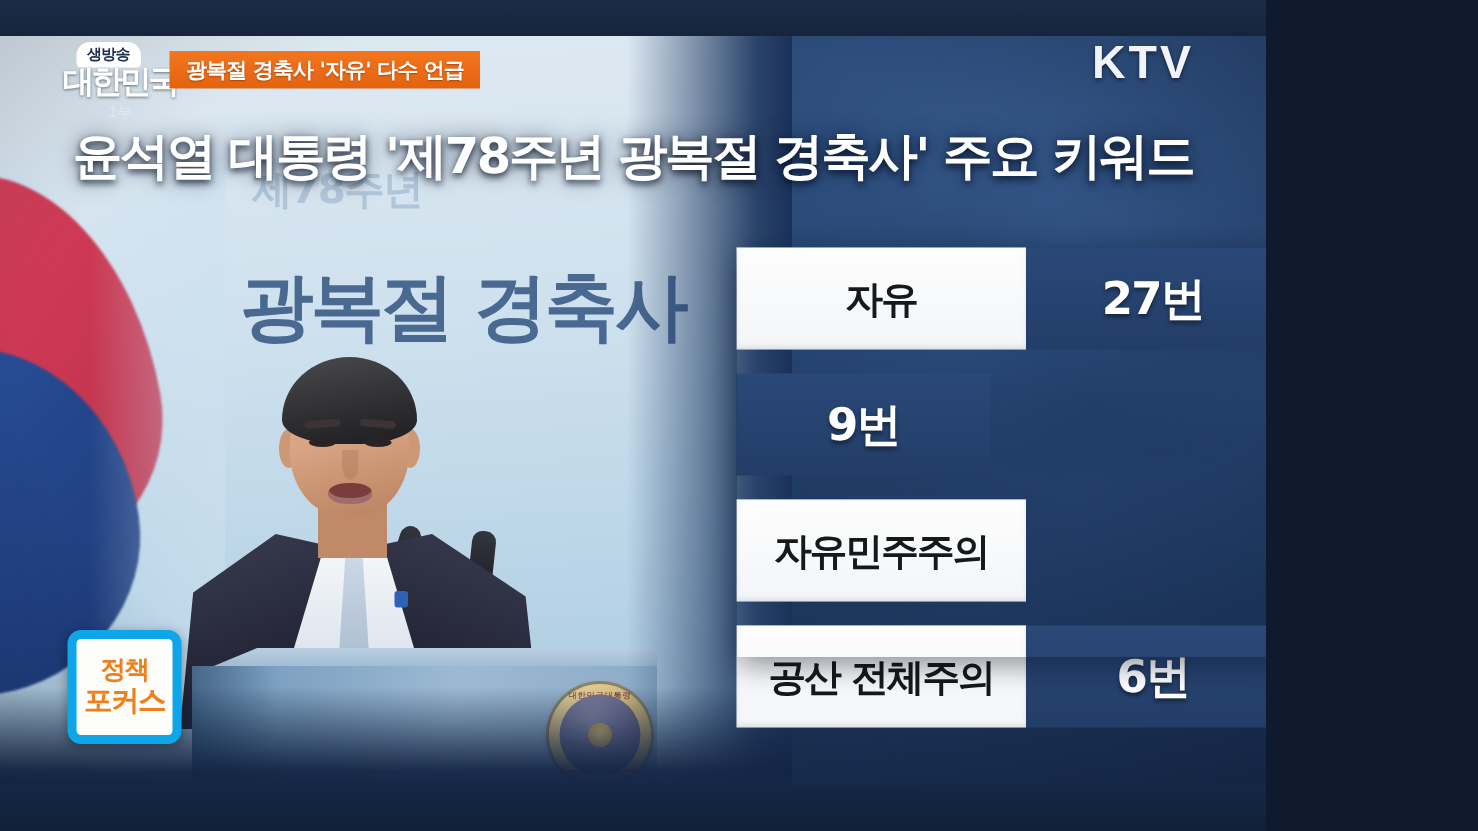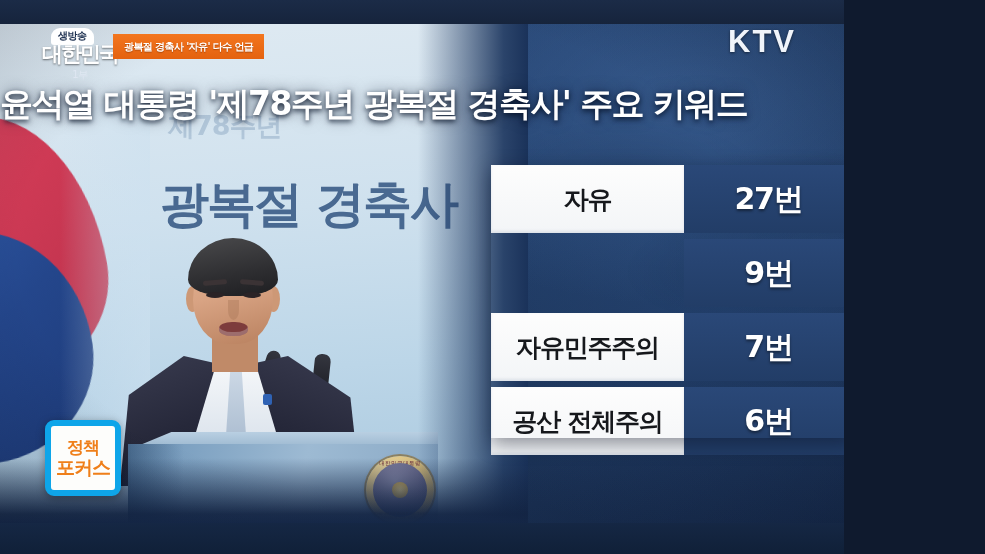--- a/index.html
+++ b/index.html
@@ -152,38 +152,38 @@
              font-size:21px; font-weight:800; color:#ffffff; letter-spacing:-2px;
              text-align:center; line-height:24px;
              text-shadow:0 1px 2px rgba(0,0,0,.5); }
   .ll-sub { position:absolute; left:0; top:40px; width:76px; text-align:center;
             font-size:10px; color:#dfe7f2; letter-spacing:-.5px; }
 
   
   .ticker { position:absolute; left:113px; top:34px; height:25px;
             background:linear-gradient(180deg,#f3761f,#e4620f);
             display:flex; align-items:center; padding:0 11px;
-            font-size:10px; font-weight:700; color:#ffffff; letter-spacing:-.6px;
+            font-size:14px; font-weight:700; color:#ffffff; letter-spacing:-.6px;
             white-space:nowrap; text-shadow:0 1px 1px rgba(120,45,0,.55); }
 
   
   .ktv { position:absolute; right:48px; top:24px;
          font-size:31px; font-weight:700; color:#f0f4fa; letter-spacing:2px;
          font-family:"Liberation Sans",sans-serif;
          text-shadow:0 1px 3px rgba(0,0,0,.5);text-align:right; }
 
   
-  .title { position:absolute; left:0; right:0; top:82px; 
+  .title { position:absolute; left:0; right:0; top:82px; text-align:center;
            font-size:33px; font-weight:800; color:#ffffff; letter-spacing:-1.6px;
            white-space:nowrap;
            text-shadow:0 2px 5px rgba(5,15,35,.85), 0 0 14px rgba(5,15,35,.55); }
 
   
   .ktable { position:absolute; left:491px; top:165px; width:362px; }
-  .krow { display:flex; height:68px; margin-bottom:6px;justify-content:flex-end; }
+  .krow { display:flex; height:68px; margin-bottom:16px; }
   .krow + .krow { margin-top:1px; }
   .kcell-key { width:193px; display:flex; align-items:center; justify-content:center;
                background:linear-gradient(180deg,#fdfdfd,#f3f5f7);
                color:#16181c; font-size:25px; font-weight:700; letter-spacing:-1.2px;
                border-top:1px solid rgba(255,255,255,.55);
                box-shadow:inset 0 -2px 3px rgba(120,140,165,.18); }
   .kcell-val { width:169px; display:flex; align-items:center; justify-content:center;
                background:linear-gradient(180deg,#2a4878,#223d67);
                color:#ffffff; font-size:30px; font-weight:800; letter-spacing:-1.2px;
                text-shadow:0 2px 3px rgba(0,0,0,.45); }
@@ -274,21 +274,20 @@
   <div class="ktable">
     <div class="krow">
       <div class="kcell-key">자유</div>
       <div class="kcell-val">27번</div>
     </div>
     <div class="krow">
       <div class="kcell-val">9번</div>
     </div>
     <div class="krow">
       <div class="kcell-key">자유민주주의</div>
-      <div class="kcell-val">7번</div>
     </div>
     <div class="krow">
       <div class="kcell-key">공산 전체주의</div>
       <div class="kcell-val">6번</div>
     </div>
   </div>
   <div class="ktable-shadow"></div>
 
   <div class="badge">
     <div class="badge-l1">정책</div>

